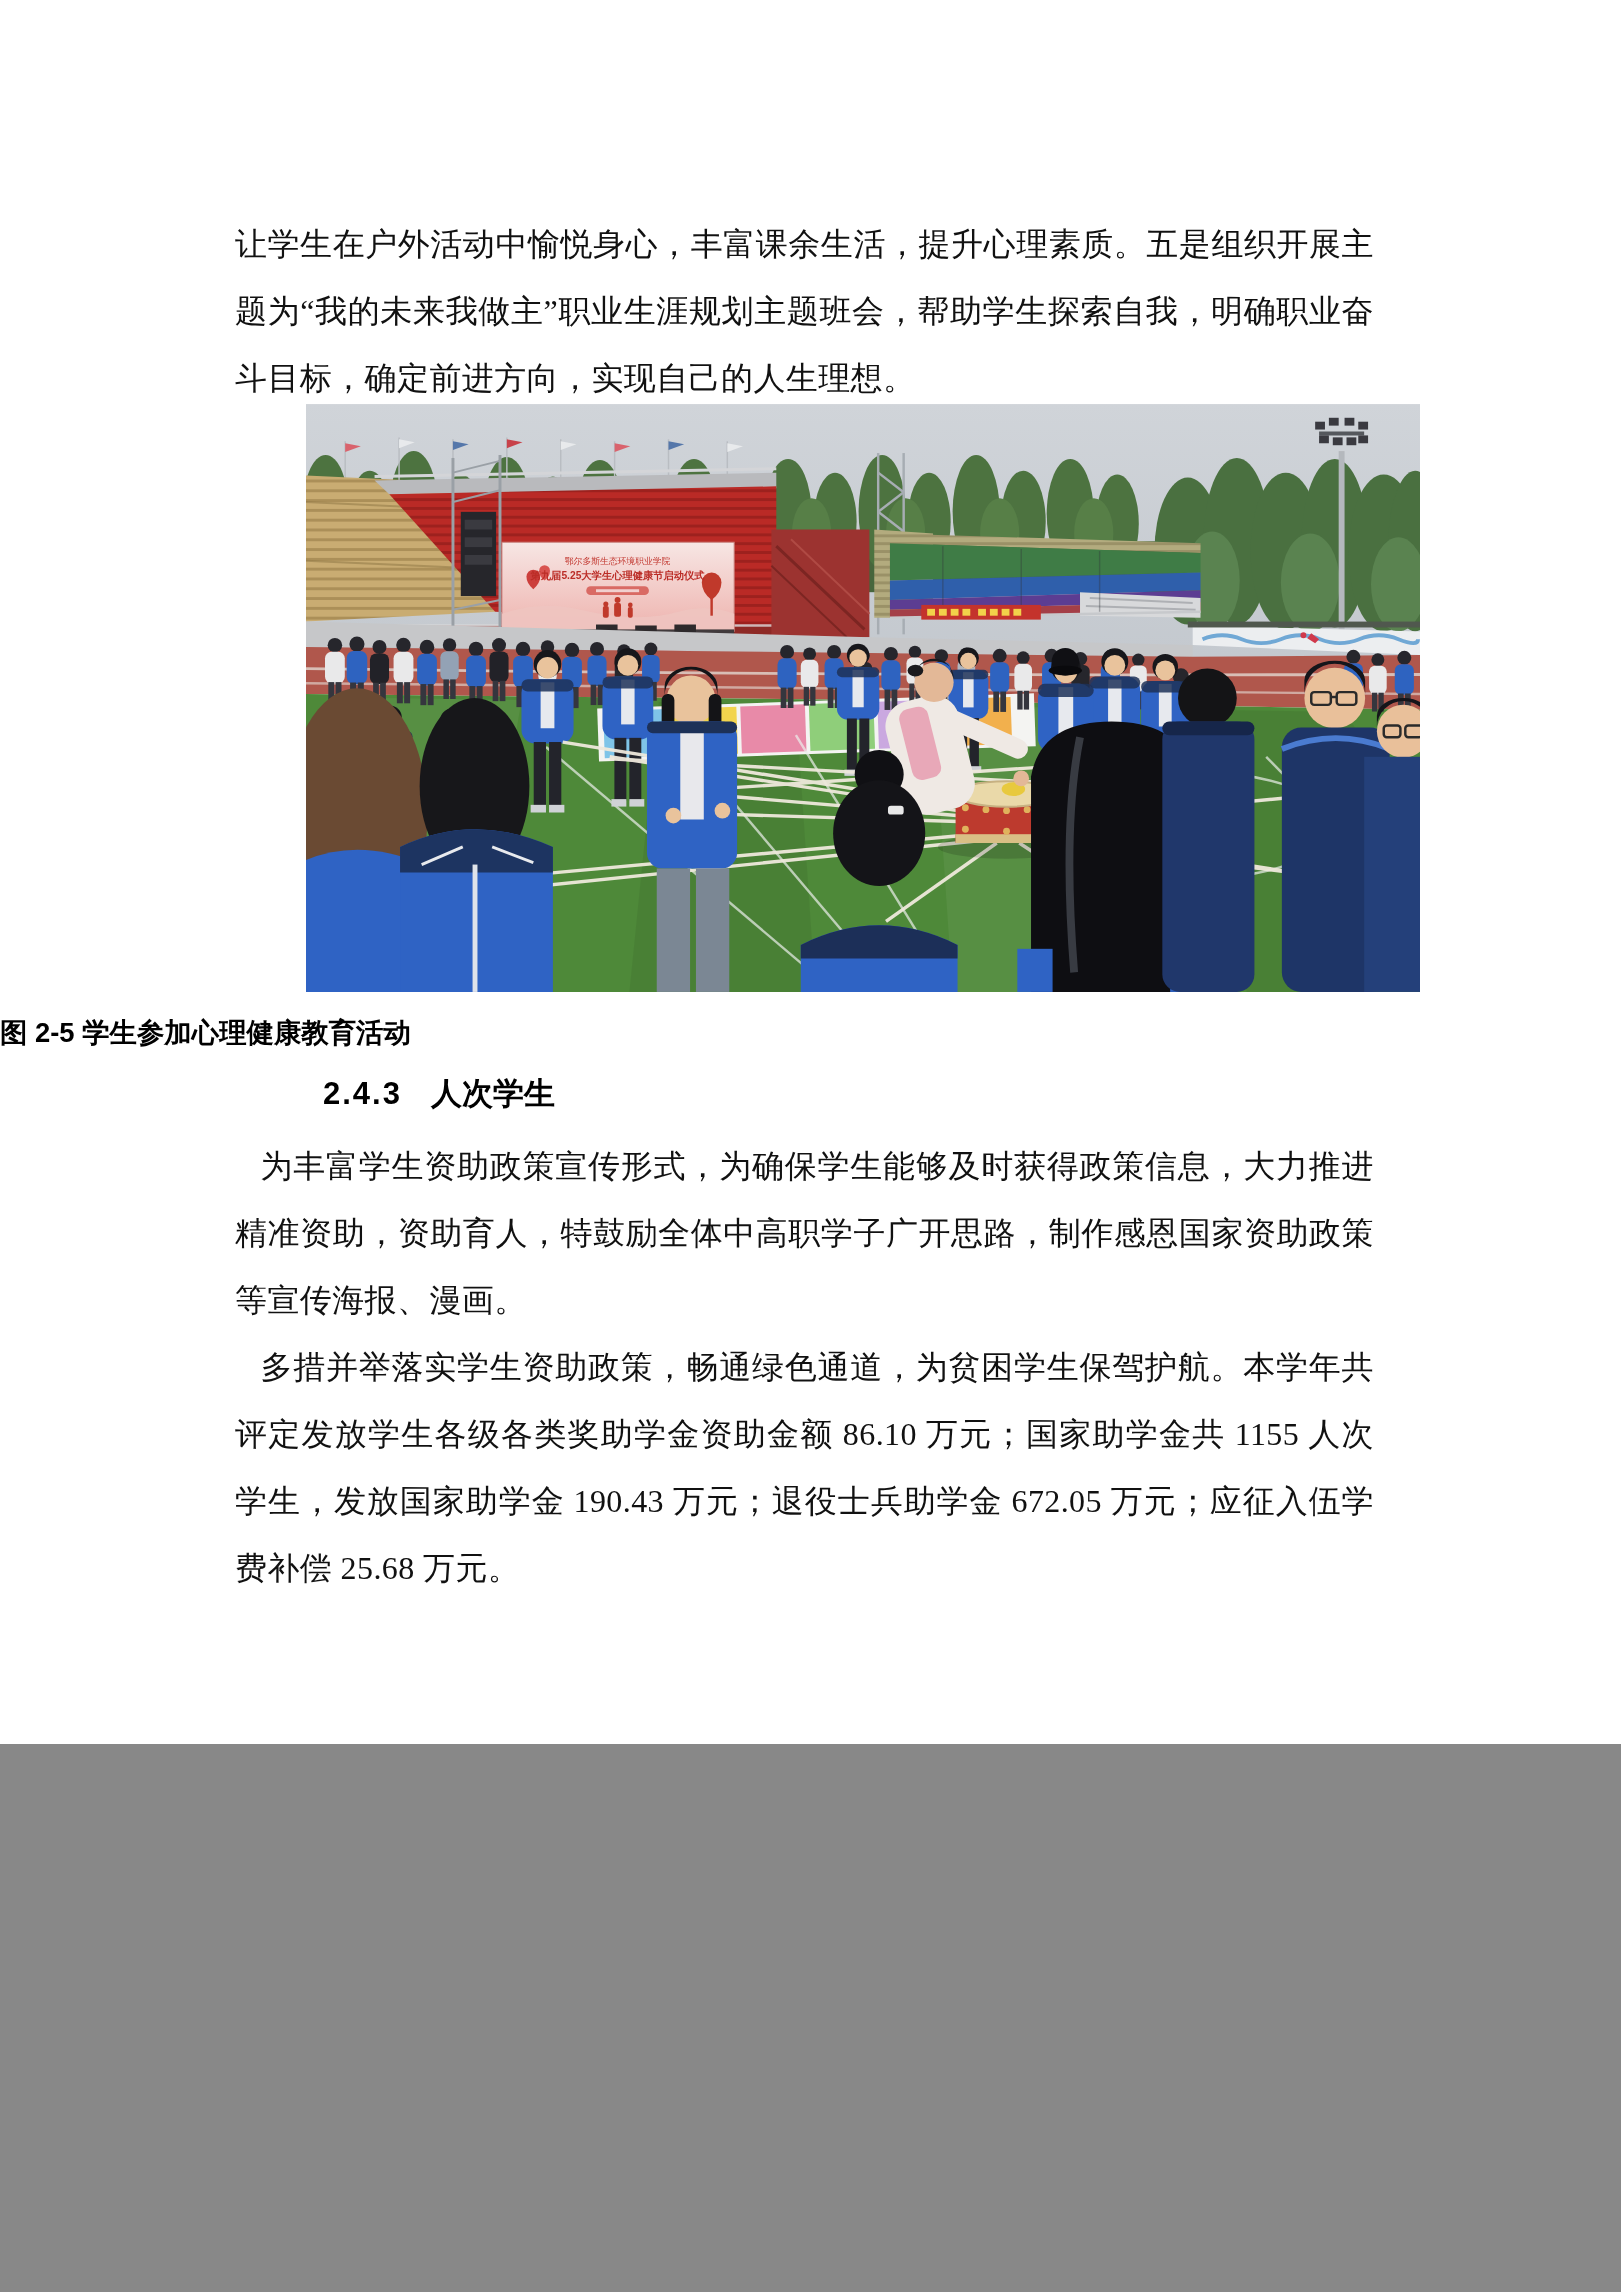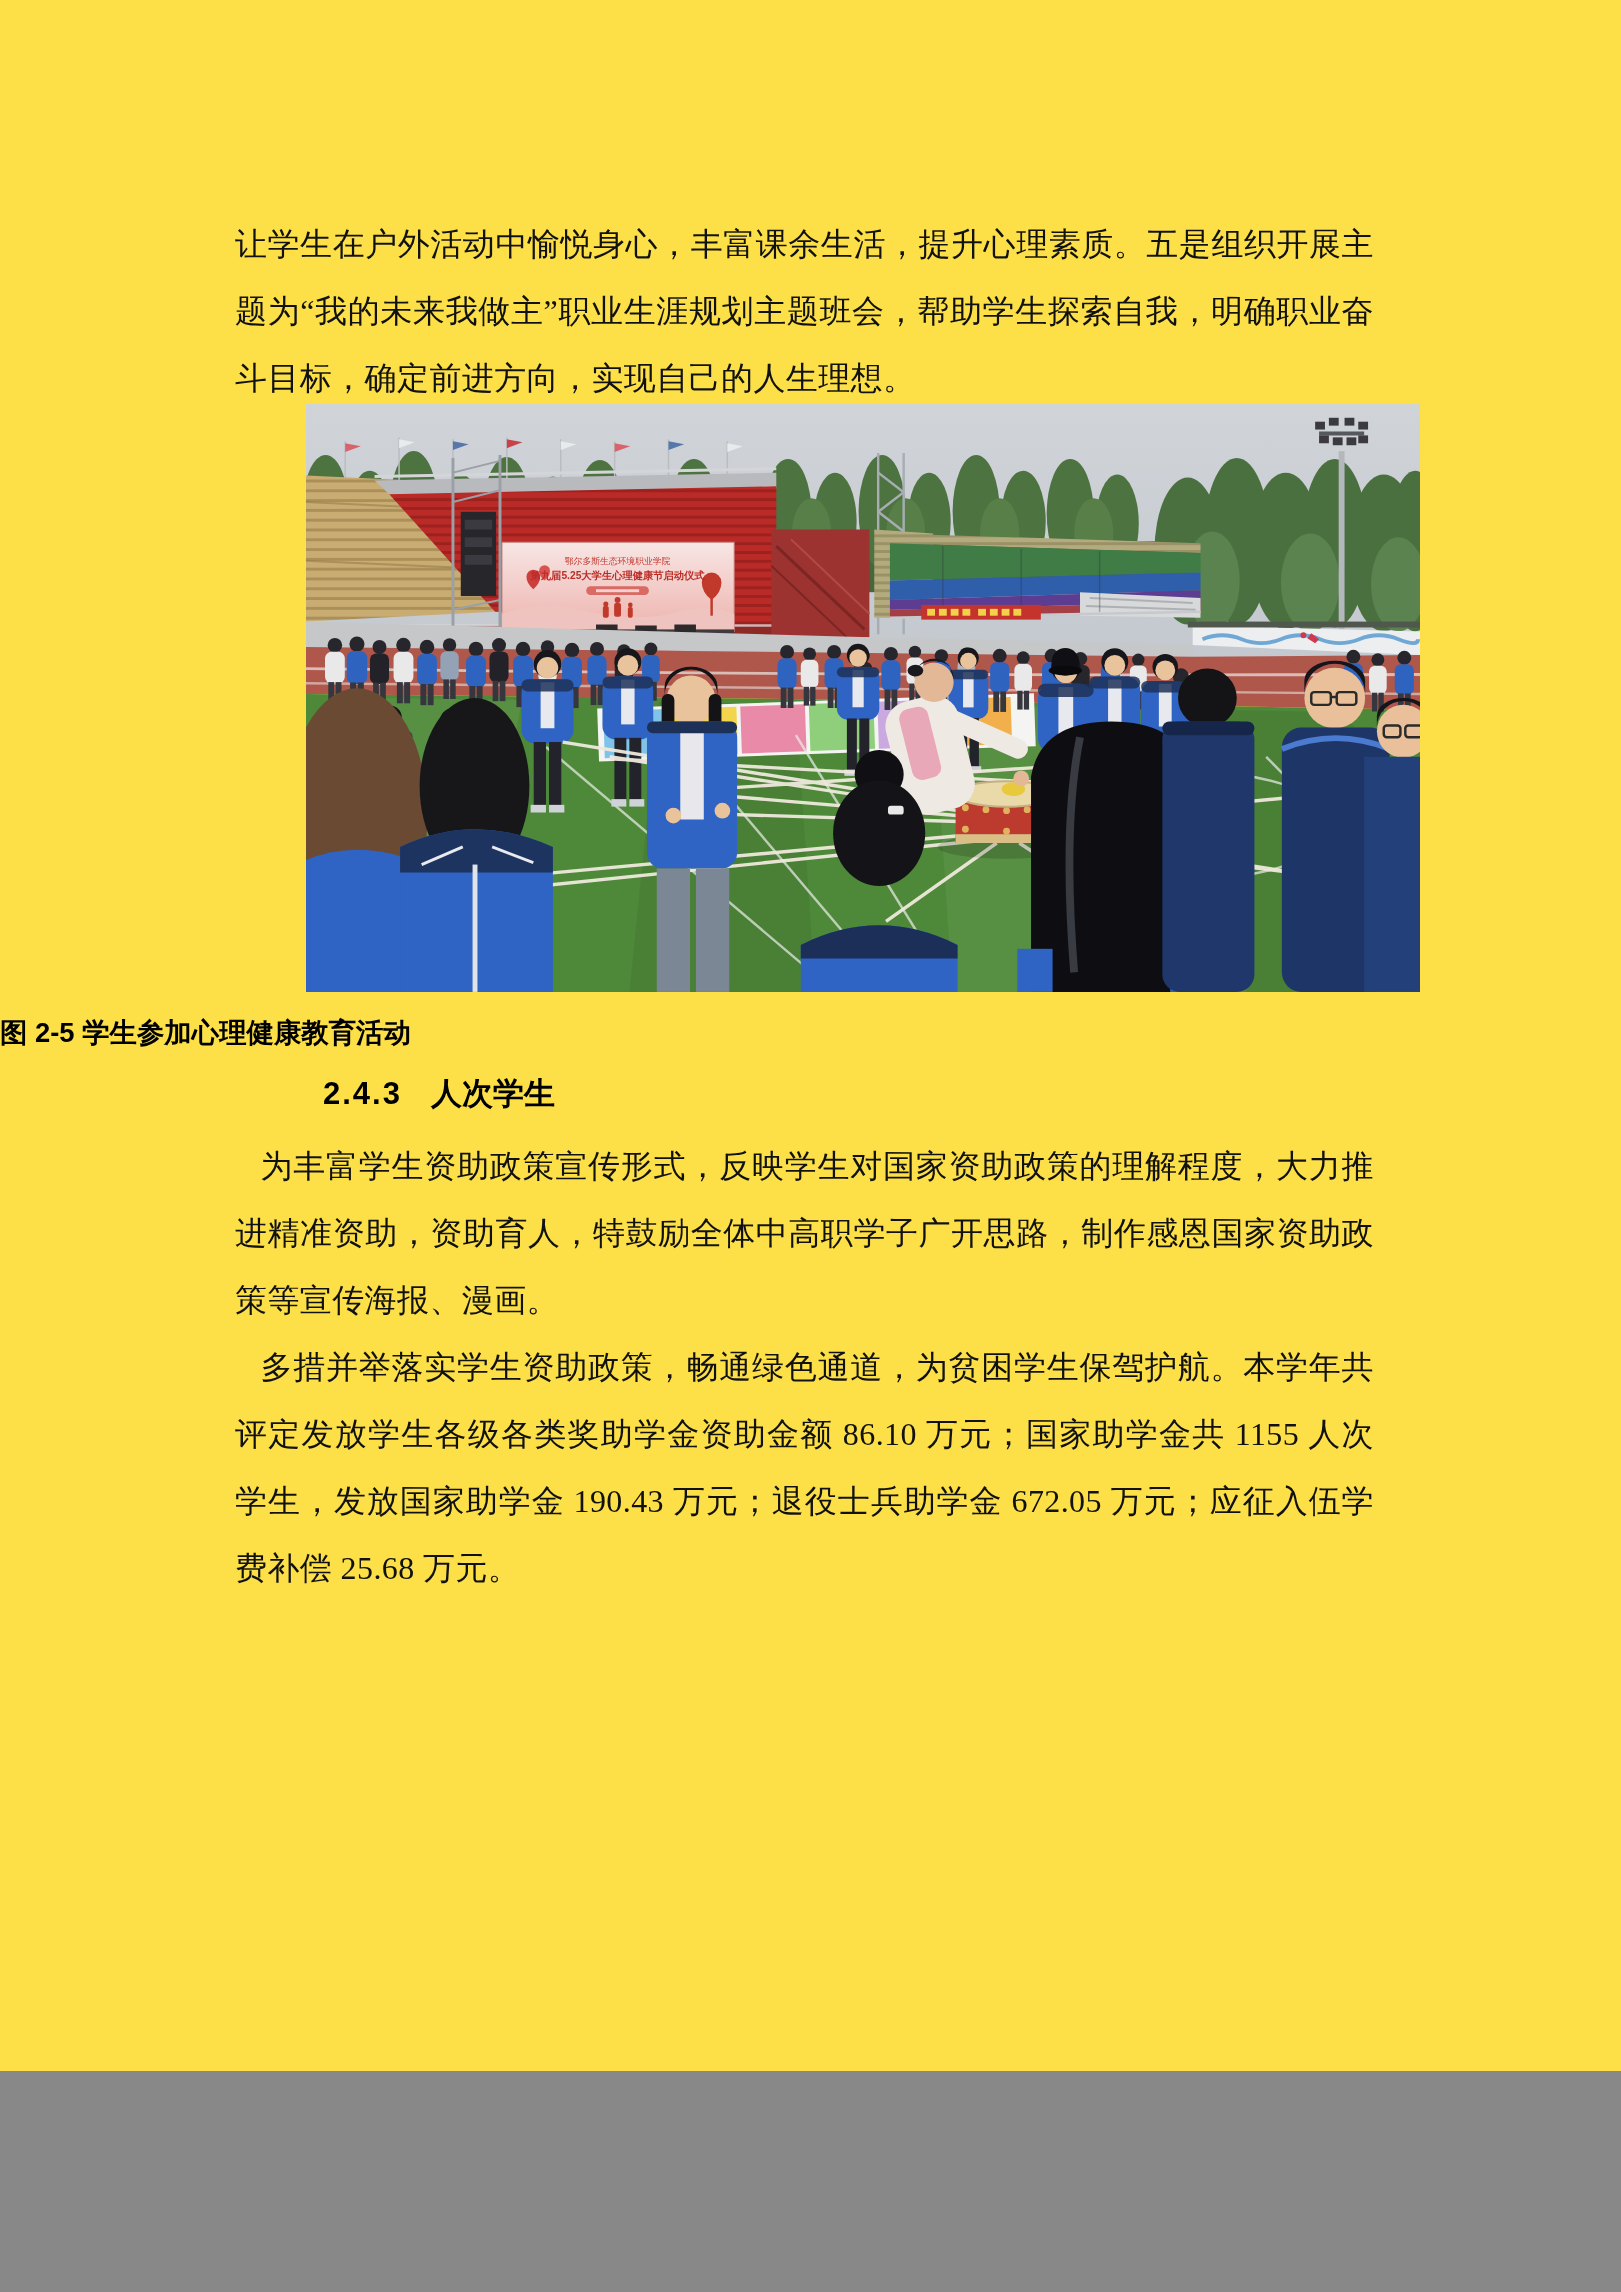--- a/index.html
+++ b/index.html
@@ -1,16 +1,16 @@
 <!DOCTYPE html>
 <html><head>
 <meta charset="utf-8">
 <style>
   html,body{margin:0;padding:0;background:#888;}
-  .page{position:relative;width:1621px;height:2071px;background:#fde047;margin:0 auto;overflow:hidden;
+  .page{position:relative;width:1621px;height:1744px;background:#ffffff;margin:0 auto;overflow:hidden;
         font-family:"Liberation Serif","DejaVu Serif",serif;color:#111;}
   .bodytext{position:absolute;left:235px;width:1139px;font-size:32px;line-height:67px;
             text-align:justify;letter-spacing:0.4px;}
   .bodytext p{margin:0;text-indent:25.5px;}
   .bodytext p.noindent{text-indent:0;}
   .photo{position:absolute;left:262px;top:404px;width:1114px;height:588px;margin-left:44px;}
   .caption{position:absolute;left:0;top:1012px;width:1621px;
            font-family:"Liberation Sans","DejaVu Sans",sans-serif;font-weight:700;font-size:27.4px;line-height:41px;color:#000;}
   .heading{position:absolute;left:323px;top:1072px;font-family:"Liberation Sans","DejaVu Sans",sans-serif;
            font-weight:700;font-size:31px;line-height:43px;color:#000;}
@@ -473,20 +473,20 @@
   </svg>
   </div>
 
   <div class="caption">图 2-5 学生参加心理健康教育活动</div>
 
   <div class="heading">
     <span class="num">2.4.3</span><span>人次学生</span>
   </div>
 
   <div class="bodytext" style="top:1133px;">
-    <p>为丰富学生资助政策宣传形式，反映学生对国家资助政策的理解程度，大力推进精准资助，资助育人，特鼓励全体中高职学子广开思路，制作感恩国家资助政策等宣传海报、漫画。</p>
+    <p>为丰富学生资助政策宣传形式，为确保学生能够及时获得政策信息，大力推进精准资助，资助育人，特鼓励全体中高职学子广开思路，制作感恩国家资助政策等宣传海报、漫画。</p>
     <p>多措并举落实学生资助政策，畅通绿色通道，为贫困学生保驾护航。本学年共评定发放学生各级各类奖助学金资助金额 86.10 万元；国家助学金共 1155 人次学生，发放国家助学金 190.43 万元；退役士兵助学金 672.05 万元；应征入伍学费补偿 25.68 万元。</p>
   </div>
 
   <div class="pageno">13</div>
 
 </div>
 
 
 </body></html>

